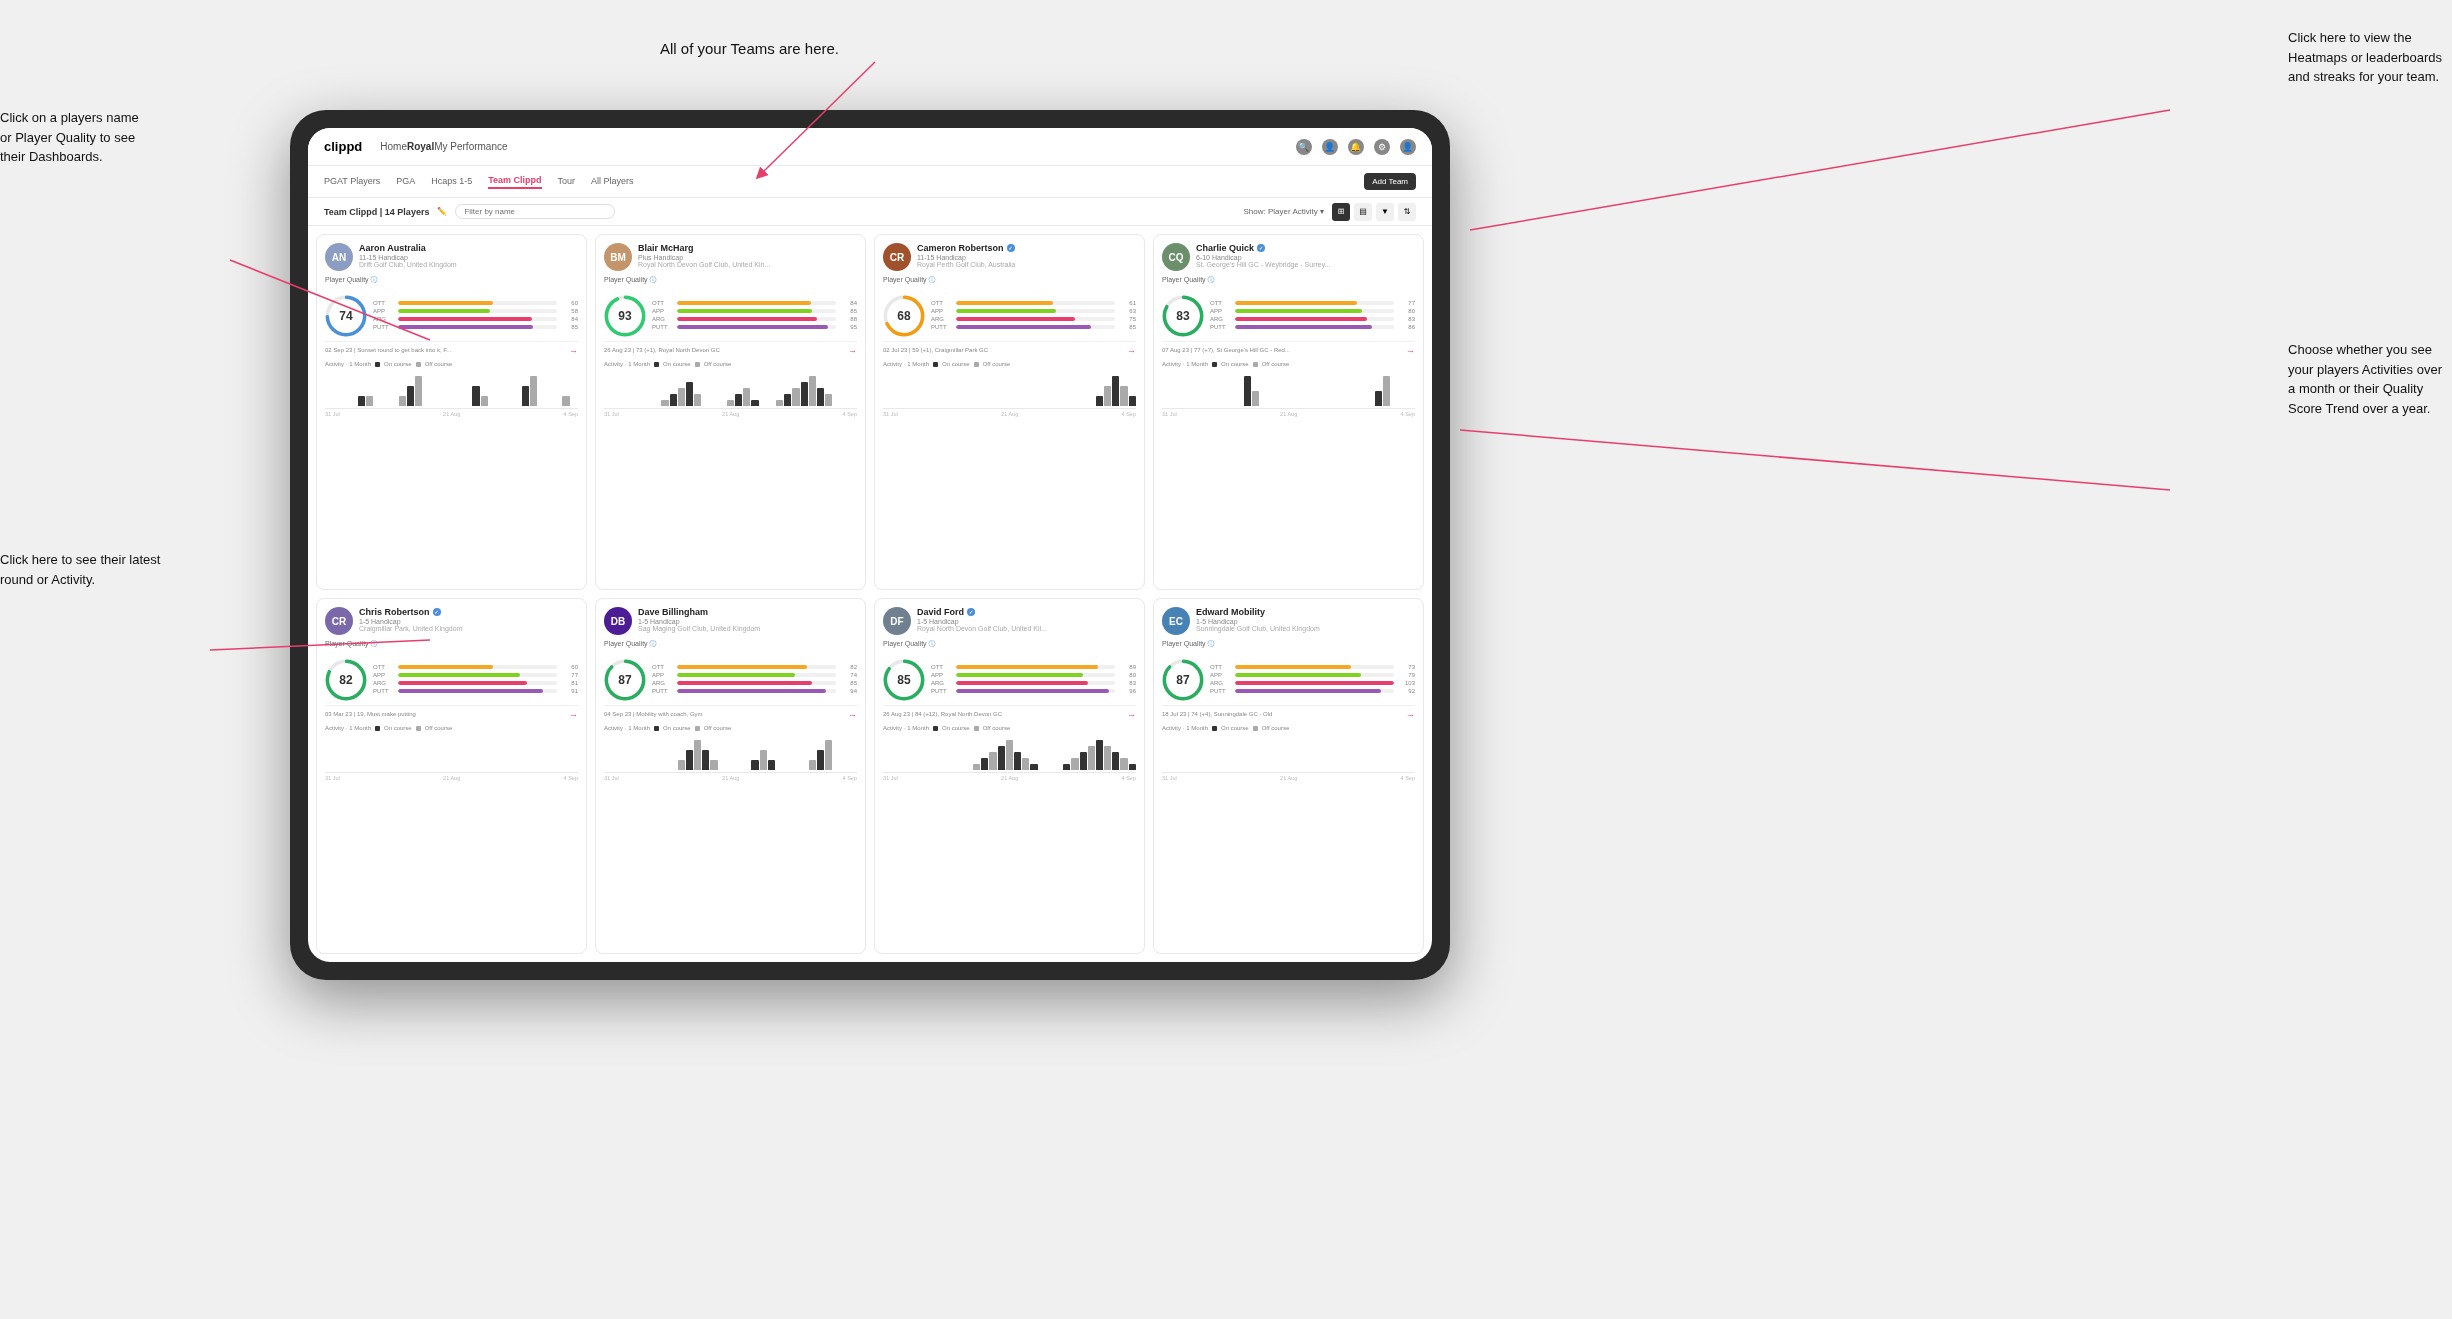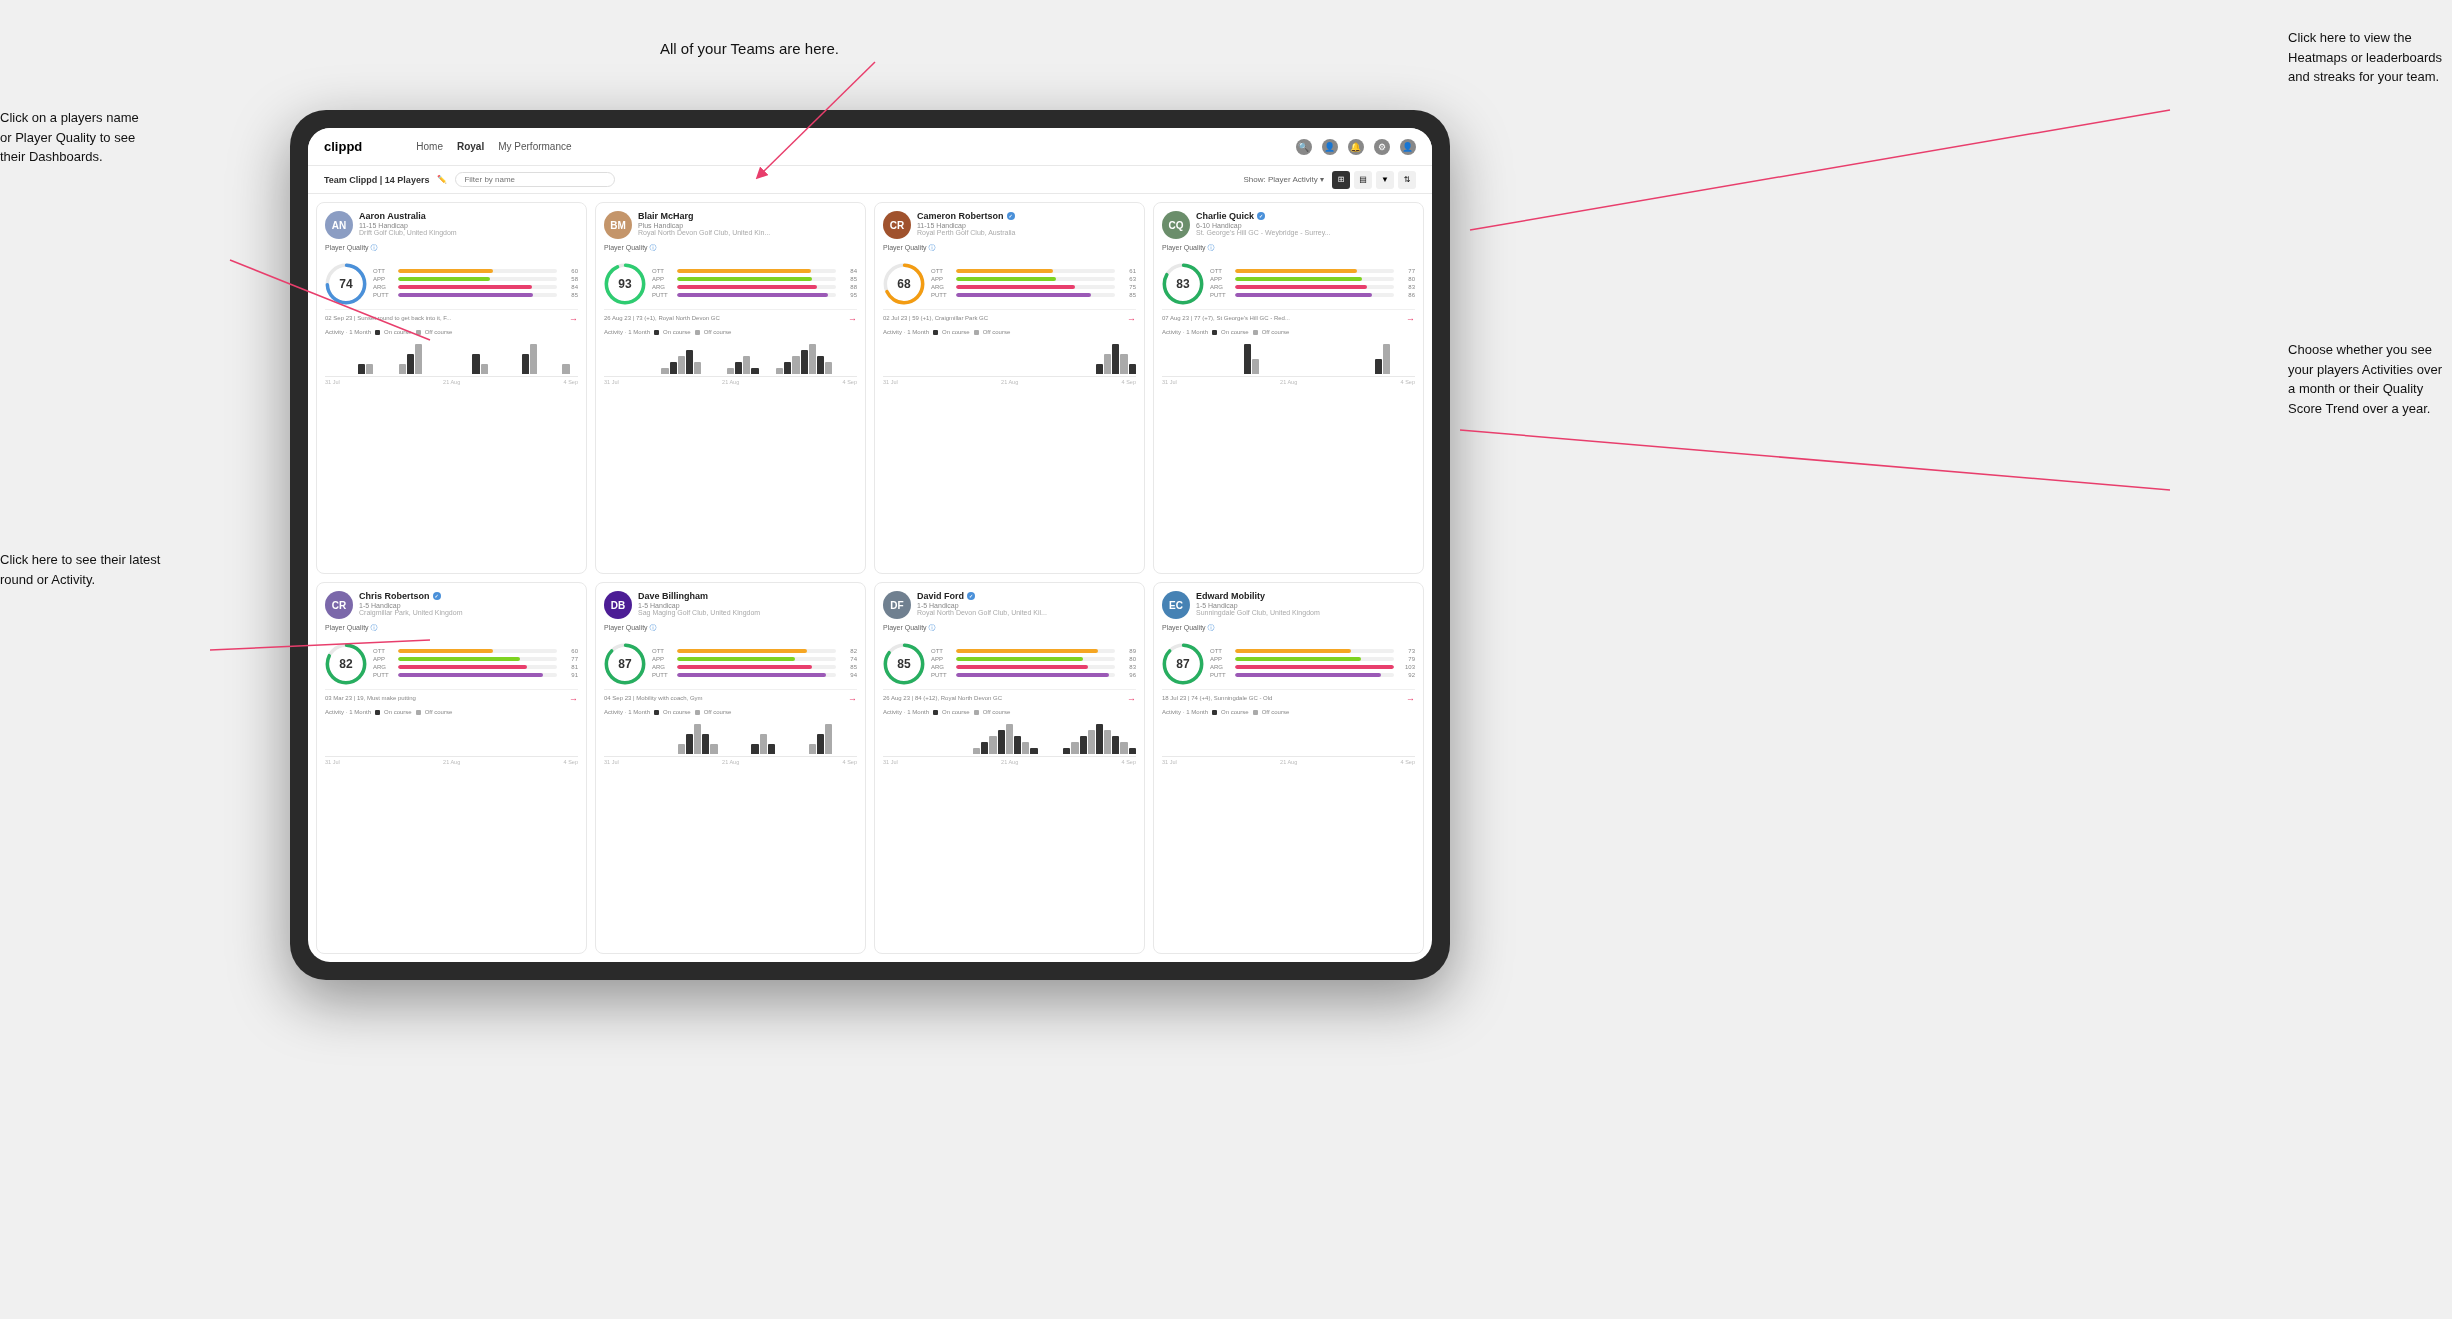--- a/index.html
+++ b/index.html
@@ -48,23 +48,21 @@
 
     .nav-logo {
       color: #000000;
       font-weight: 700;
       font-size: 13px;
       margin-right: 18px;
     }
 
     .nav-links {
       display: flex;
-      gap: 14px;
       flex: 1;
-      margin-left: 36px;
     }
 
     .nav-link {
       font-size: 10px;
       color: #555;
       cursor: pointer;
       padding: 4px 0;
     }
 
     .nav-link.active {
@@ -426,20 +424,30 @@
       </div>
       <div class="nav-icons">
         <span class="nav-icon">🔍</span>
         <span class="nav-icon">👤</span>
         <span class="nav-icon">🔔</span>
         <span class="nav-icon">⚙</span>
         <span class="nav-icon">👤</span>
       </div>
     </div>
 
+    <div class="sub-nav">
+      <span class="sub-nav-link">PGAT Players</span>
+      <span class="sub-nav-link">PGA</span>
+      <span class="sub-nav-link">Hcaps 1-5</span>
+      <span class="sub-nav-link active">Team Clippd</span>
+      <span class="sub-nav-link">Tour</span>
+      <span class="sub-nav-link">All Players</span>
+      <div class="sub-nav-spacer"></div>
+      <button class="add-team-btn">Add Team</button>
+    </div>
 
     <div class="team-header">
       <span class="team-title">Team Clippd | 14 Players</span>
       <span style="font-size:8px;color:#888;cursor:pointer;">✏️</span>
       <input class="team-filter" placeholder="Filter by name" style="">
       <span class="team-show">Show: Player Activity ▾</span>
       <div class="view-icons">
         <div class="view-icon active">⊞</div>
         <div class="view-icon">▤</div>
         <div class="view-icon">▼</div>

